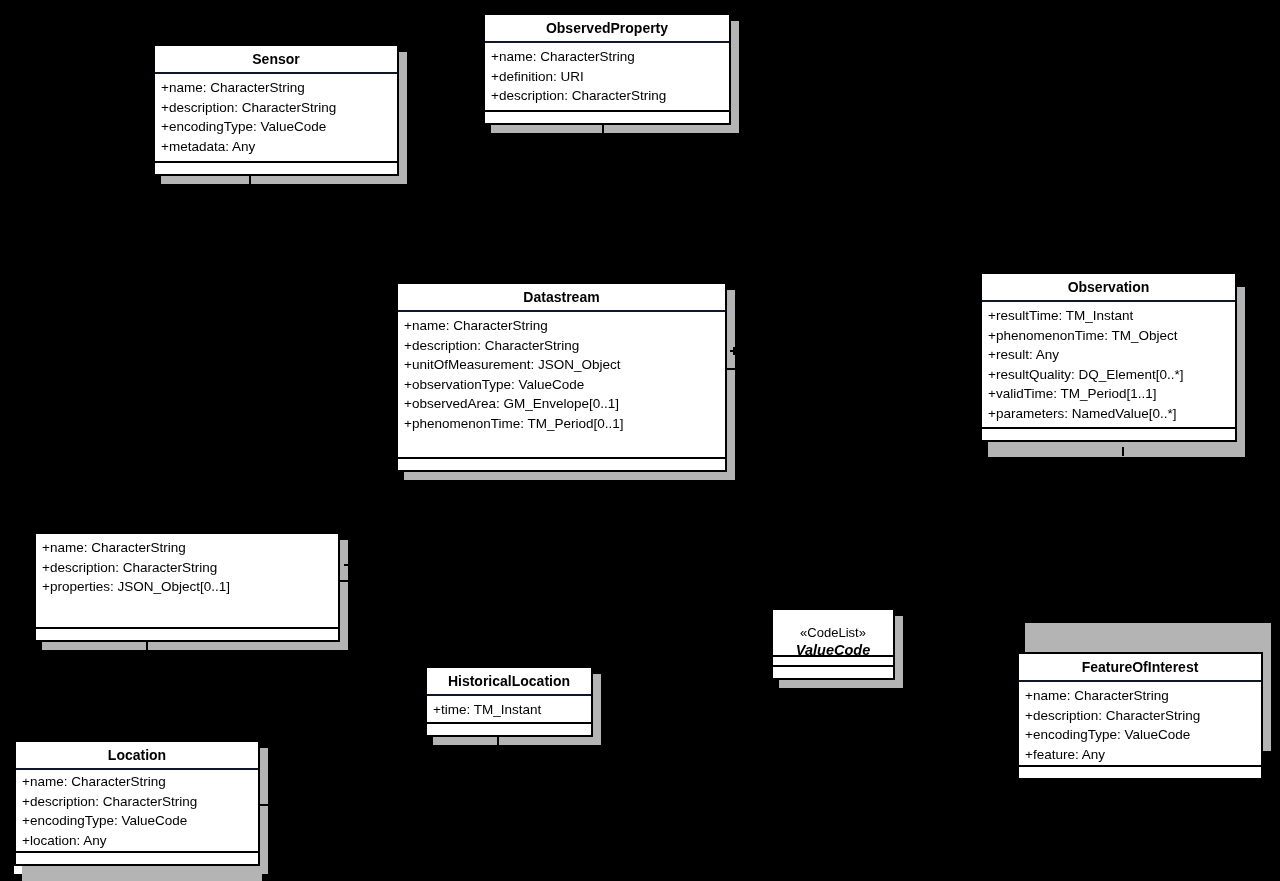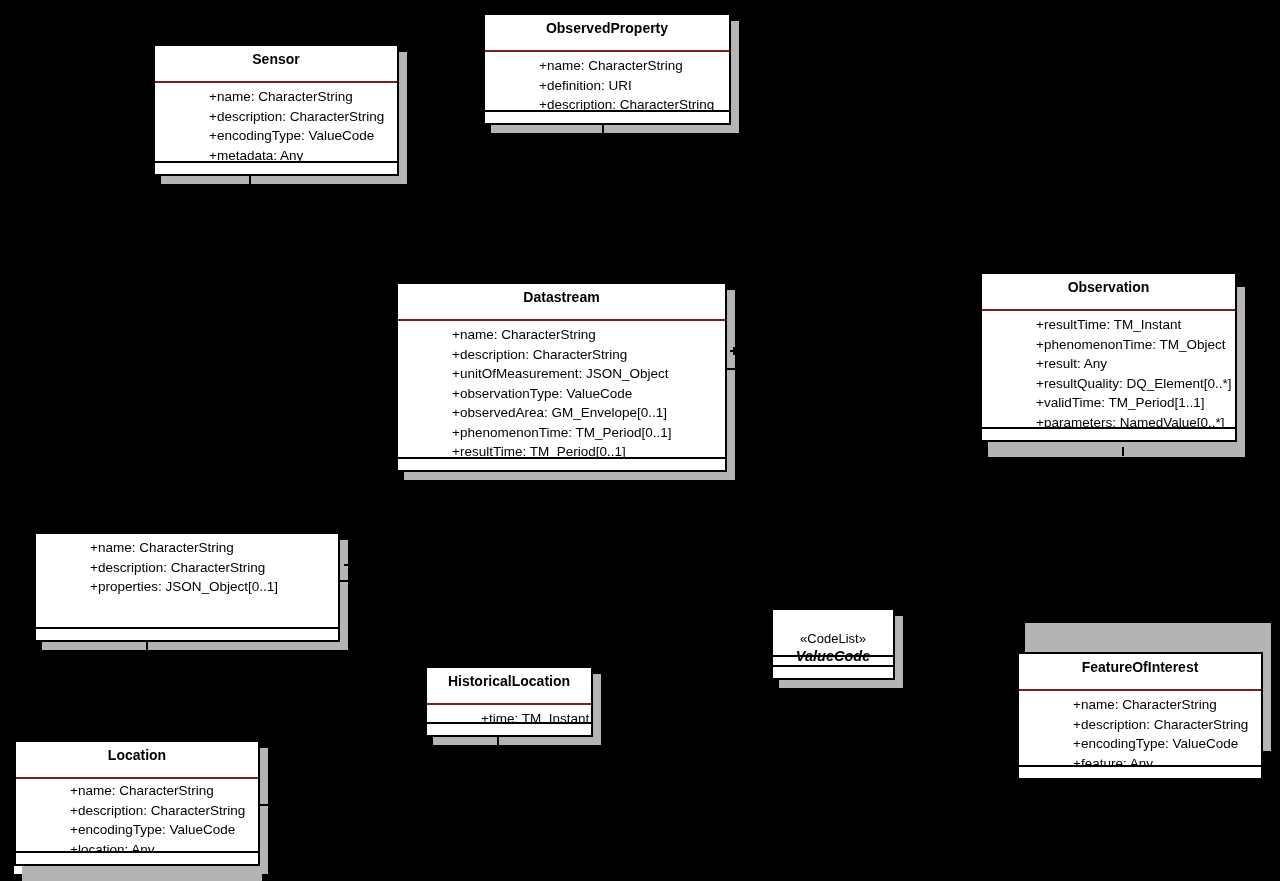--- a/index.html
+++ b/index.html
@@ -30,54 +30,53 @@
     position: absolute;
     background: #fff;
     border: 2px solid #000;
     box-sizing: border-box;
     z-index: 2;
     display: flex;
     flex-direction: column;
     color: #000;
   }
   .cls-title {
-    border-bottom: 2px solid #7f1d1d;
+    border-bottom: 2px solid #0f172a;
     font-weight: bold;
     font-size: 14px;
     text-align: center;
-    height: 37px;
+    height: 28px;
     line-height: 26px;
     box-sizing: border-box;
     white-space: nowrap;
     overflow: hidden;
   }
   .cls-title2 {
     border-bottom: 2px solid #000;
     text-align: center;
     box-sizing: border-box;
-    padding-top: 20px;
+    padding-top: 14px;
     height: 47px;
   }
   .stereotype {
     font-size: 13px;
     line-height: 17px;
   }
   .cls-name2 {
     font-weight: bold;
     font-size: 14.5px;
     line-height: 19px;
     font-style: italic;
   }
   .cls-attrs {
     flex: 1;
     padding: 4px 17px 4px 6px;
     font-size: 13.5px;
     line-height: 19.5px;
     overflow: hidden;
-    margin-left: 48px;
   }
   .attr { white-space: nowrap; }
   .cls-ops {
     border-top: 2px solid #000;
     height: 13px;
     box-sizing: border-box;
     flex: none;
   }
   .cls-ops.mid { height: 11px; }
 </style>
@@ -133,21 +132,20 @@
 
   <div class="cls" style="left:396px;top:282px;width:331px;height:190px">
     <div class="cls-title">Datastream</div>
     <div class="cls-attrs">
       <div class="attr">+name: CharacterString</div>
       <div class="attr">+description: CharacterString</div>
       <div class="attr">+unitOfMeasurement: JSON_Object</div>
       <div class="attr">+observationType: ValueCode</div>
       <div class="attr">+observedArea: GM_Envelope[0..1]</div>
       <div class="attr">+phenomenonTime: TM_Period[0..1]</div>
-      <div class="attr">+resultTime: TM_Period[0..1]</div>
     </div>
     <div class="cls-ops"></div>
   </div>
 
   <div class="cls" style="left:980px;top:272px;width:257px;height:170px">
     <div class="cls-title">Observation</div>
     <div class="cls-attrs">
       <div class="attr">+resultTime: TM_Instant</div>
       <div class="attr">+phenomenonTime: TM_Object</div>
       <div class="attr">+result: Any</div>

